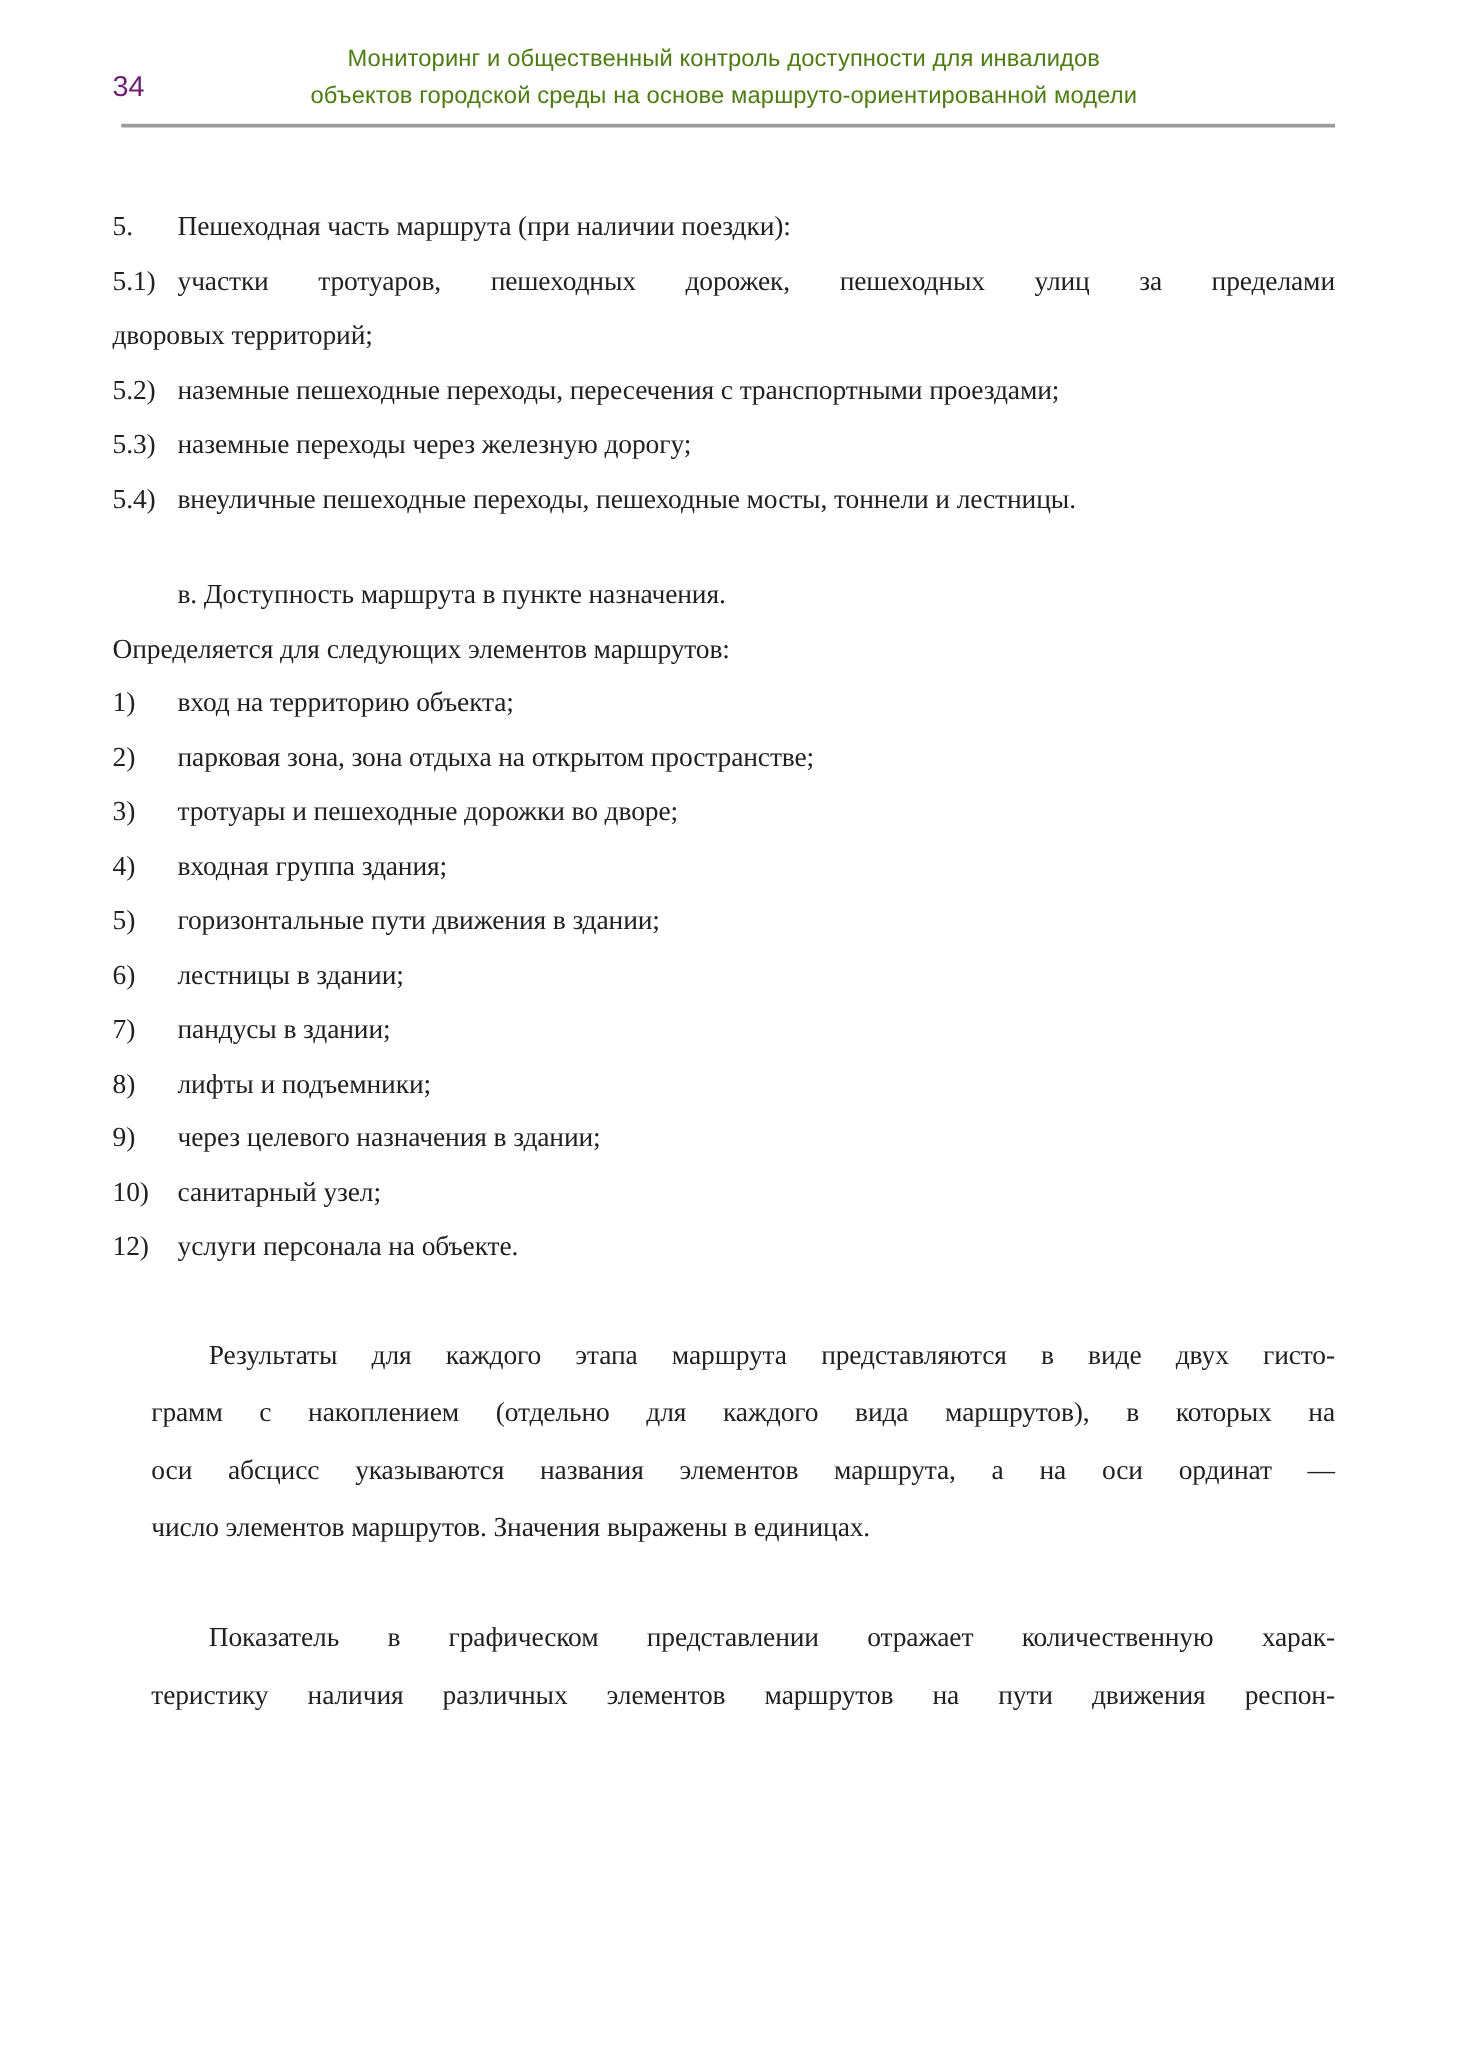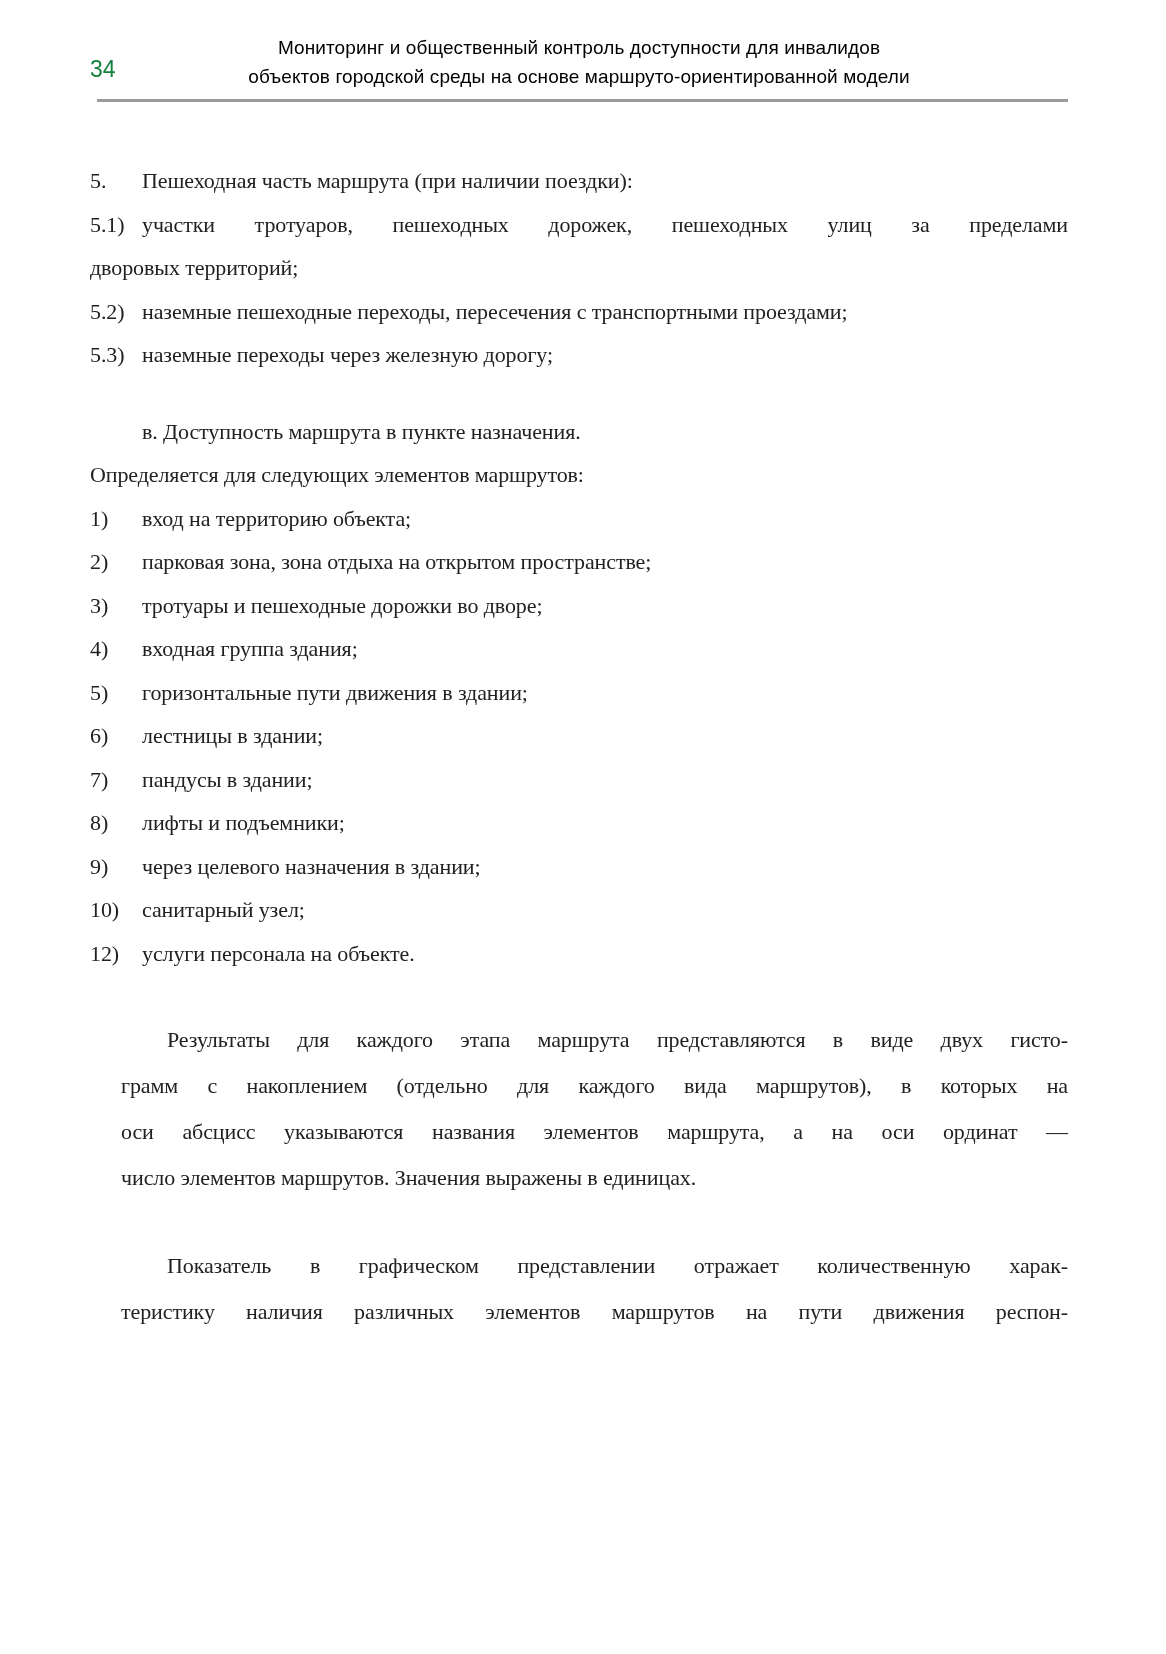--- a/index.html
+++ b/index.html
@@ -15,27 +15,27 @@
   }
   .content { padding: 0 98px 0 90px; }
 
   
   .header { position: relative; padding-top: 33px; }
   .page-number {
     position: absolute;
     left: 0;
     top: 56px;
     font-size: 23px;
-    color: #15803d;
+    color: #701a75;
   }
   .header-title {
     text-align: center;
     font-size: 19px;
     line-height: 29px;
-    color: #000000;
+    color: #4d7c0f;
     letter-spacing: 0.1px;
   }
   .header-rule {
     margin-top: 8px;
     margin-left: 7px;
     height: 3px;
     background: #9b9b9b;
     border: none;
   }
 
@@ -85,20 +85,21 @@
 
     <div class="body">
 
       <div class="li-row"><span class="num">5.</span><span>Пешеходная часть маршрута (при наличии поездки):</span></div>
 
       <div class="li-row jline"><span class="num">5.1)</span><span>участки тротуаров, пешеходных дорожек, пешеходных улиц за пределами</span></div>
       <div class="cont-line">дворовых территорий;</div>
 
       <div class="li-row"><span class="num">5.2)</span><span>наземные пешеходные переходы, пересечения с транспортными проездами;</span></div>
       <div class="li-row"><span class="num">5.3)</span><span>наземные переходы через железную дорогу;</span></div>
+      <div class="li-row"><span class="num">5.4)</span><span>внеуличные пешеходные переходы, пешеходные мосты, тоннели и лестницы.</span></div>
 
       <div class="heading-line gap-heading">в. Доступность маршрута в пункте назначения.</div>
       <div class="plain-line">Определяется для следующих элементов маршрутов:</div>
 
       <div class="li-row"><span class="num">1)</span><span>вход на территорию объекта;</span></div>
       <div class="li-row"><span class="num">2)</span><span>парковая зона, зона отдыха на открытом пространстве;</span></div>
       <div class="li-row"><span class="num">3)</span><span>тротуары и пешеходные дорожки во дворе;</span></div>
       <div class="li-row"><span class="num">4)</span><span>входная группа здания;</span></div>
       <div class="li-row"><span class="num">5)</span><span>горизонтальные пути движения в здании;</span></div>
       <div class="li-row"><span class="num">6)</span><span>лестницы в здании;</span></div>

